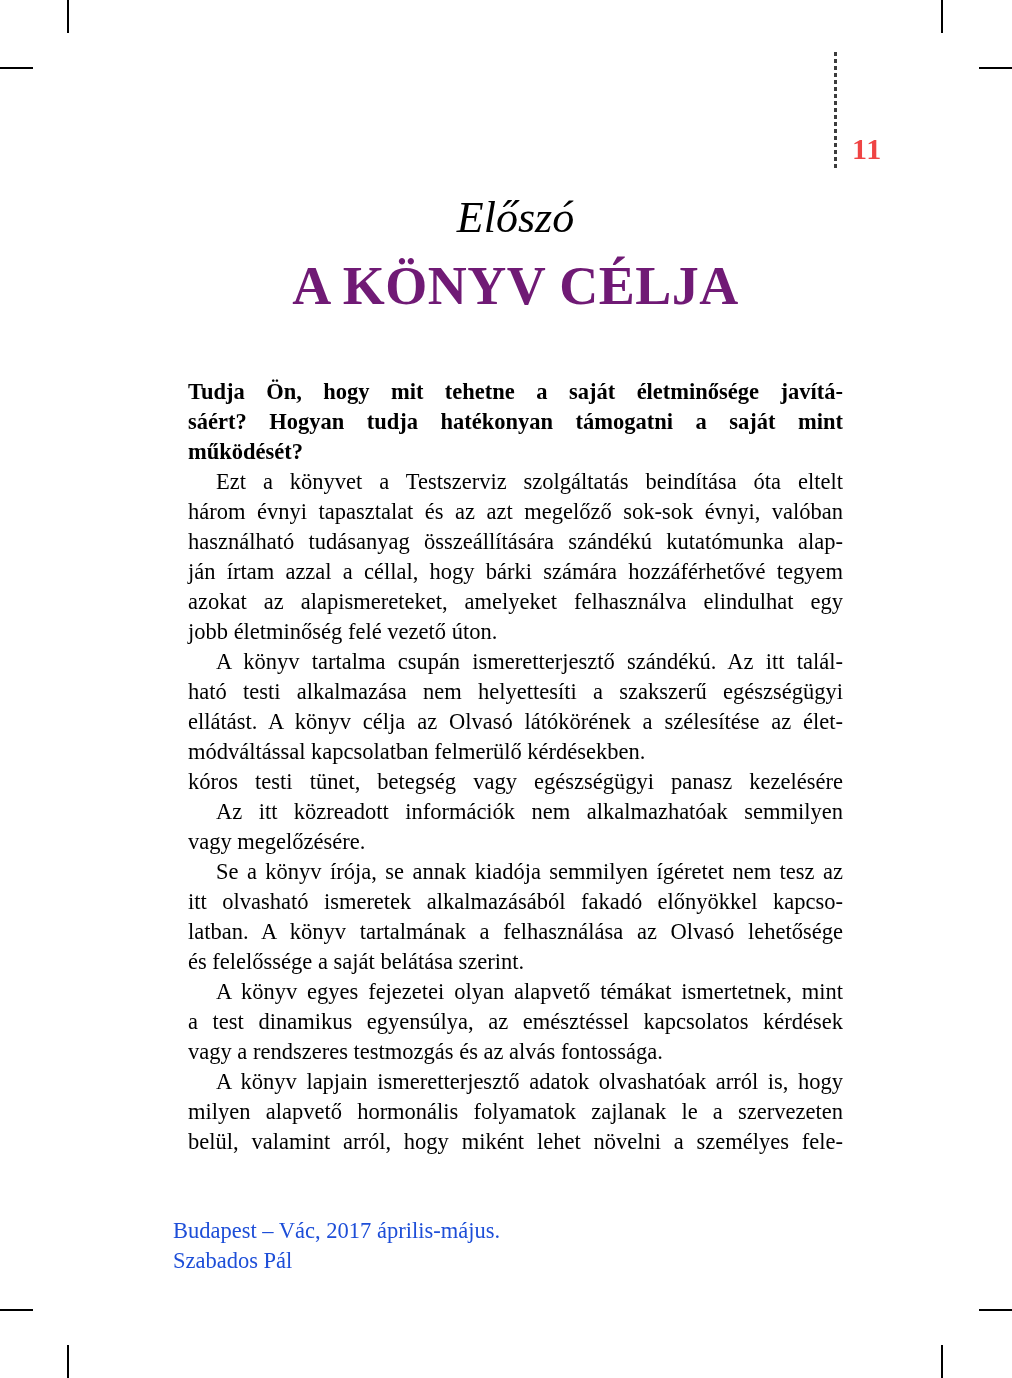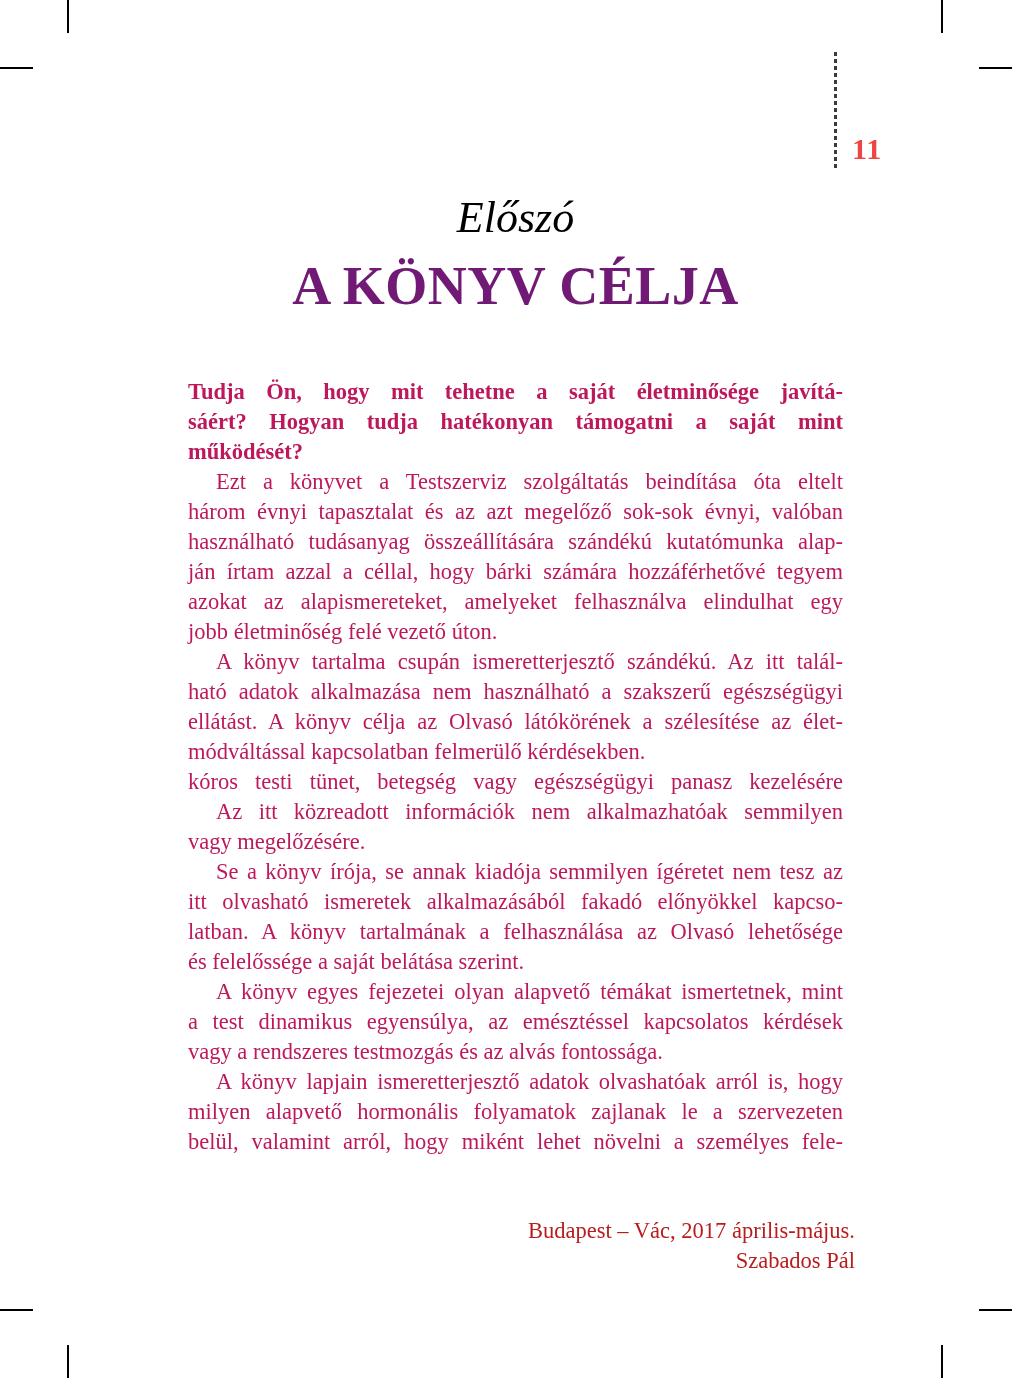--- a/index.html
+++ b/index.html
@@ -63,41 +63,40 @@
     line-height: 1.1;
   }
   
   #body-text {
     position: absolute;
     left: 188px;
     top: 377px;
     width: 655px;
     font-size: 22.5px;
     line-height: 30px;
-    color: #be185d;
+    color: #000000;
   }
   .para { margin: 0; }
   .para.bold { font-weight: bold; }
   .line {
     text-align: justify;
     text-align-last: justify;
     white-space: normal;
   }
   .line.last { text-align-last: left; }
   .line.indent { padding-left: 28px; }
   
   #signature {
     position: absolute;
-    left: 200px;
+    left: 173px;
     top: 1216px;
     width: 655px;
     font-size: 22.5px;
     line-height: 30px;
-    color: #b91c1c;
-    text-align: right;
+    color: #1d4ed8;
   }
 </style>
 </head>
 <body>
 
 <div id="page">
 
   <div class="crop" style="left:67px;  top:0;      width:2px;  height:33px;"></div>
   <div class="crop" style="left:941px; top:0;      width:2px;  height:33px;"></div>
   <div class="crop" style="left:0;     top:67px;   width:33px; height:2px;"></div>
@@ -122,21 +121,21 @@
       <div class="para">
         <div class="line indent">Ezt a könyvet a Testszerviz szolgáltatás beindítása óta eltelt</div>
         <div class="line">három évnyi tapasztalat és az azt megelőző sok-sok évnyi, valóban</div>
         <div class="line">használható tudásanyag összeállítására szándékú kutatómunka alap-</div>
         <div class="line">ján írtam azzal a céllal, hogy bárki számára hozzáférhetővé tegyem</div>
         <div class="line">azokat az alapismereteket, amelyeket felhasználva elindulhat egy</div>
         <div class="line last">jobb életminőség felé vezető úton.</div>
       </div>
       <div class="para">
         <div class="line indent">A könyv tartalma csupán ismeretterjesztő szándékú. Az itt talál-</div>
-        <div class="line">ható adatok alkalmazása nem használható a szakszerű egészségügyi</div>
+        <div class="line">ható testi alkalmazása nem helyettesíti a szakszerű egészségügyi</div>
         <div class="line">ellátást. A könyv célja az Olvasó látókörének a szélesítése az élet-</div>
         <div class="line last">módváltással kapcsolatban felmerülő kérdésekben.</div>
       </div>
       <div class="para">
         <div class="line">kóros testi tünet, betegség vagy egészségügyi panasz kezelésére</div>
         <div class="line indent">Az itt közreadott információk nem alkalmazhatóak semmilyen</div>
         <div class="line last">vagy megelőzésére.</div>
       </div>
       <div class="para">
         <div class="line indent">Se a könyv írója, se annak kiadója semmilyen ígéretet nem tesz az</div>

